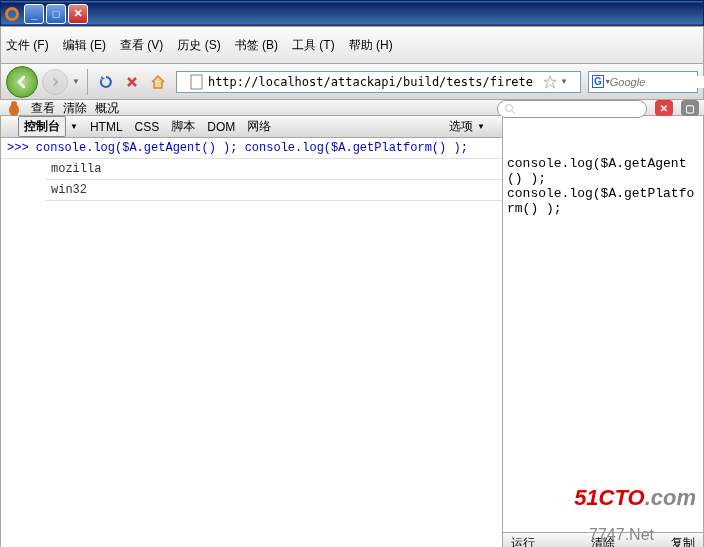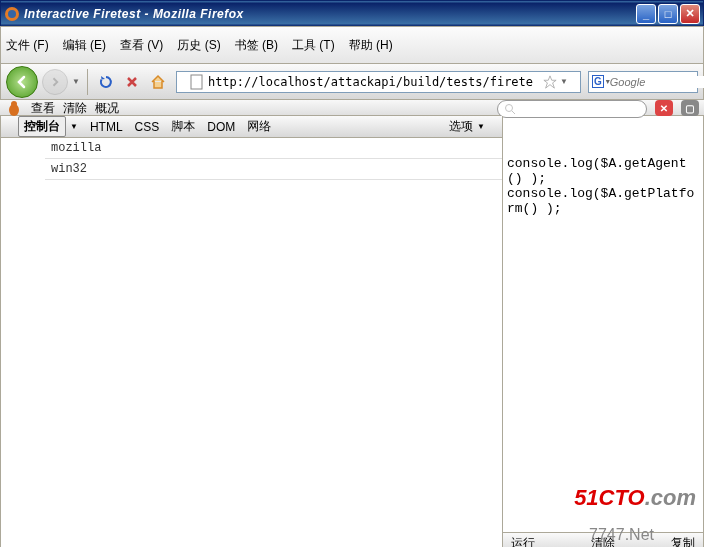--- a/index.html
+++ b/index.html
@@ -57,21 +57,20 @@
 .watermark2 { position: absolute; right: 50px; bottom: 3px; font-size: 16px; color: #888; }
 </style>
 </head>
 <body>
 
 <div class="titlebar">
   <svg class="titlebar-icon" viewBox="0 0 16 16">
       <circle cx="8" cy="8" r="7" fill="#e37b27"></circle>
       <circle cx="8" cy="8" r="4" fill="#3465a4"></circle>
     </svg>
-  <span class="titlebar-text">Interactive Firetest - Mozilla Firefox</span>
   <div class="winbtns">
     <div class="winbtn min">_</div>
     <div class="winbtn max">□</div>
     <div class="winbtn close">✕</div>
   </div>
 </div>
 
 <div class="menubar">
   <span>文件 (F)</span>
   <span>编辑 (E)</span>
@@ -155,20 +154,21 @@
       <span class="tab">HTML</span>
       <span class="tab">CSS</span>
       <span class="tab">脚本</span>
       <span class="tab">DOM</span>
       <span class="tab">网络</span>
       <div class="spacer"></div>
       <span class="tab">选项</span>
       <span class="dropdown">▼</span>
     </div>
     <div class="console-area">
+      <div class="console-line cmd">&gt;&gt;&gt; console.log($A.getAgent() ); console.log($A.getPlatform() );</div>
       <div class="console-line out">mozilla</div>
       <div class="console-line out">win32</div>
     </div>
   </div>
   <div class="right-panel">
     <div class="right-content">console.log($A.getAgent() );
 console.log($A.getPlatform() );</div>
     <div class="right-footer">
       <span>运行</span>
       <span>清除</span>

